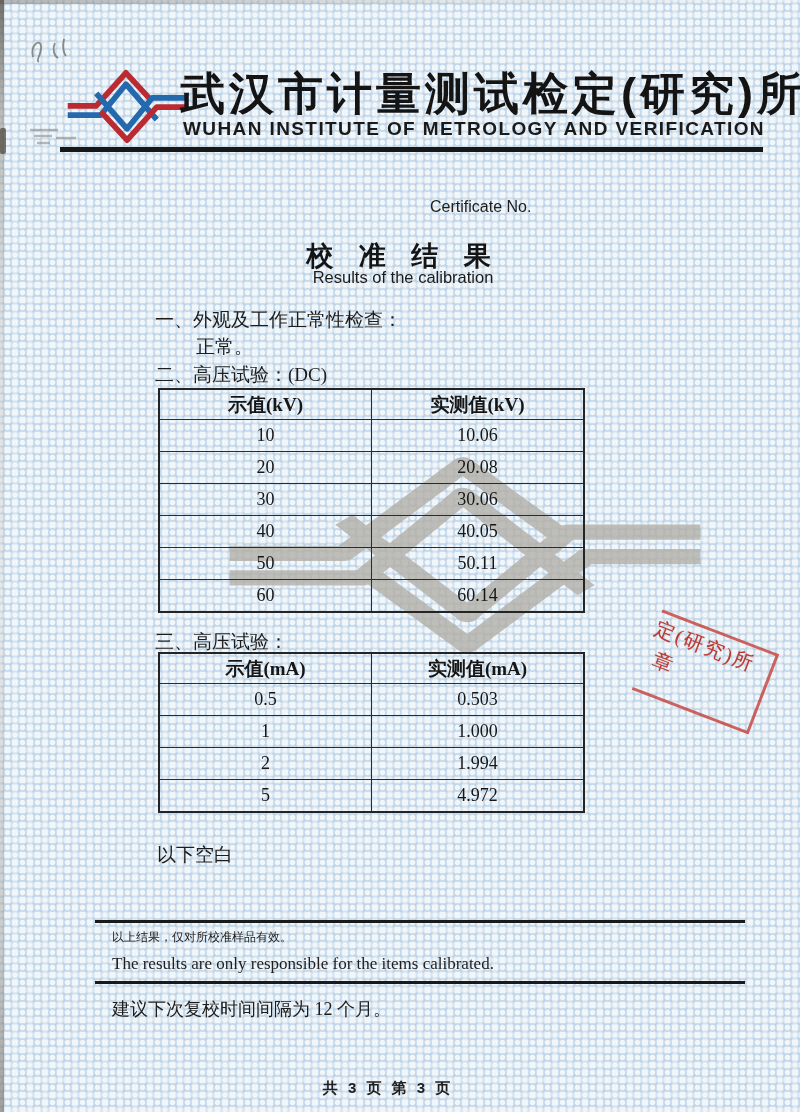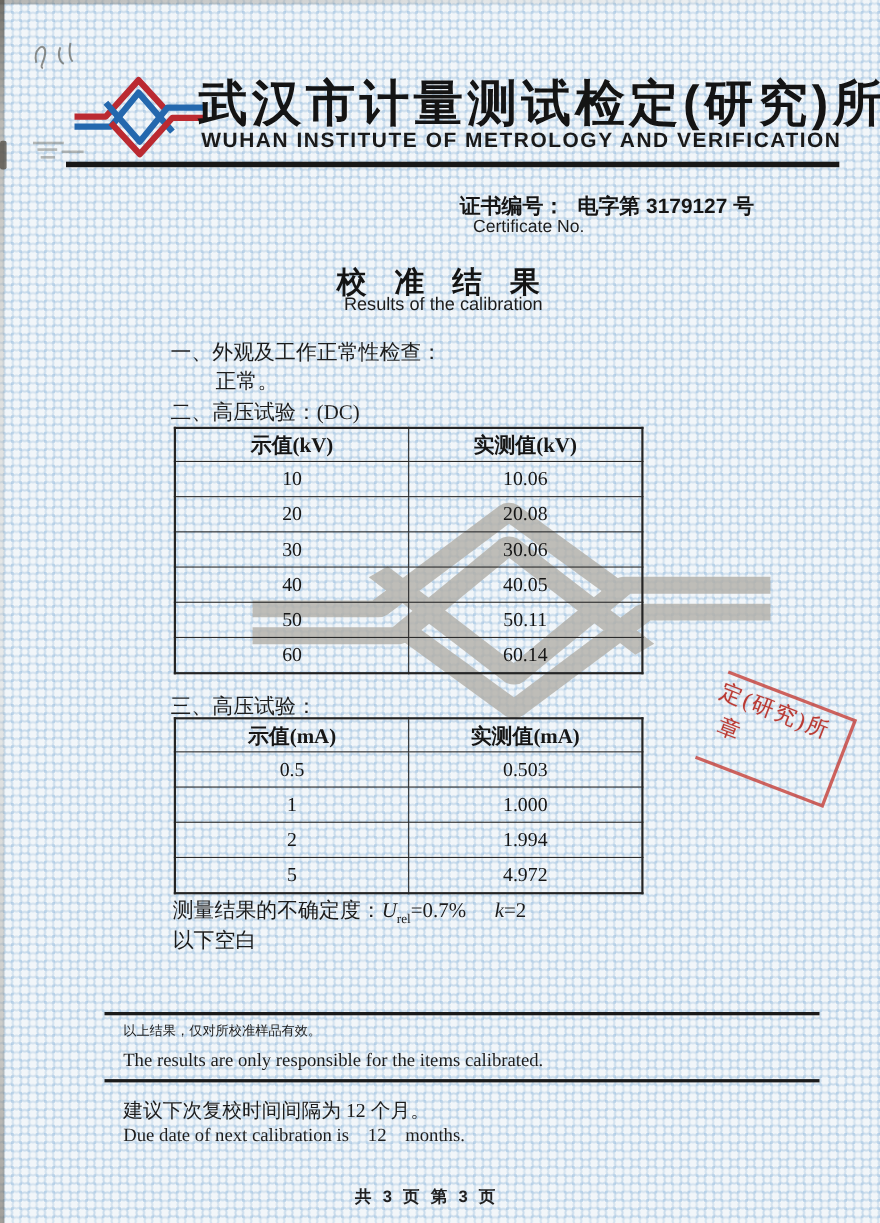--- a/index.html
+++ b/index.html
@@ -102,23 +102,20 @@
         <path d="M2,100 L60,100 L104,46 L158,108" stroke="#2468ae"></path>
         <path d="M208,86 L158,86 L106,144 L60,94" stroke="#bb2a31"></path>
         <path d="M208,70 L150,70 L106,124 L52,62" stroke="#2468ae"></path>
       </g>
     </svg>
 
     <div class="abs inst-cn cjk-sans">武汉市计量测试检定(研究)所</div>
     <div class="abs inst-en" style="font-family:'Liberation Sans',sans-serif;">WUHAN INSTITUTE OF METROLOGY AND VERIFICATION</div>
     <div class="abs rule-header"></div>
 
-    <div class="abs certline cjk-sans">
-      <span>证书编号：</span><span class="val">电字第 3179127 号</span>
-    </div>
     <div class="abs cert-en" style="font-family:'Liberation Sans',sans-serif;">Certificate No.</div>
 
     <div class="abs title-en">Results of the calibration</div>
     <div class="abs title-cn cjk-sans">校 准 结 果</div>
 
     <div class="abs secline sec1">一、外观及工作正常性检查：</div>
     <div class="abs secline sec1v">正常。</div>
 
     <div class="abs secline sec2">二、高压试验：(DC)</div>
     <table class="abs cal t1">
@@ -177,31 +174,27 @@
             <td>2</td>
             <td>1.994</td>
           </tr>
         <tr>
             <td>5</td>
             <td>4.972</td>
           </tr>
       </tbody>
     </table>
 
-    <div class="abs uncertainty">
-      <span>测量结果的不确定度：</span><i>U</i><sub>rel</sub><span>=0.7%</span><span class="u-gap"></span><i>k</i><span>=2</span>
-    </div>
     <div class="abs blanknote">以下空白</div>
 
     <div class="abs rule-f1"></div>
     <div class="abs f1cn">以上结果，仅对所校准样品有效。</div>
     <div class="abs f1en">The results are only responsible for the items calibrated.</div>
     <div class="abs rule-f2"></div>
     <div class="abs f2cn">建议下次复校时间间隔为 12 个月。</div>
-    <div class="abs f2en">Due date of next calibration is    12    months.</div>
     <div class="abs pageinfo">共 3 页 第 3 页</div>
 
   </div>
 
   <div class="abs stamp">
     <div class="l1">定(研究)所</div>
     <div class="l2">章</div>
   </div>
 
   <div class="abs edge-left"></div>

